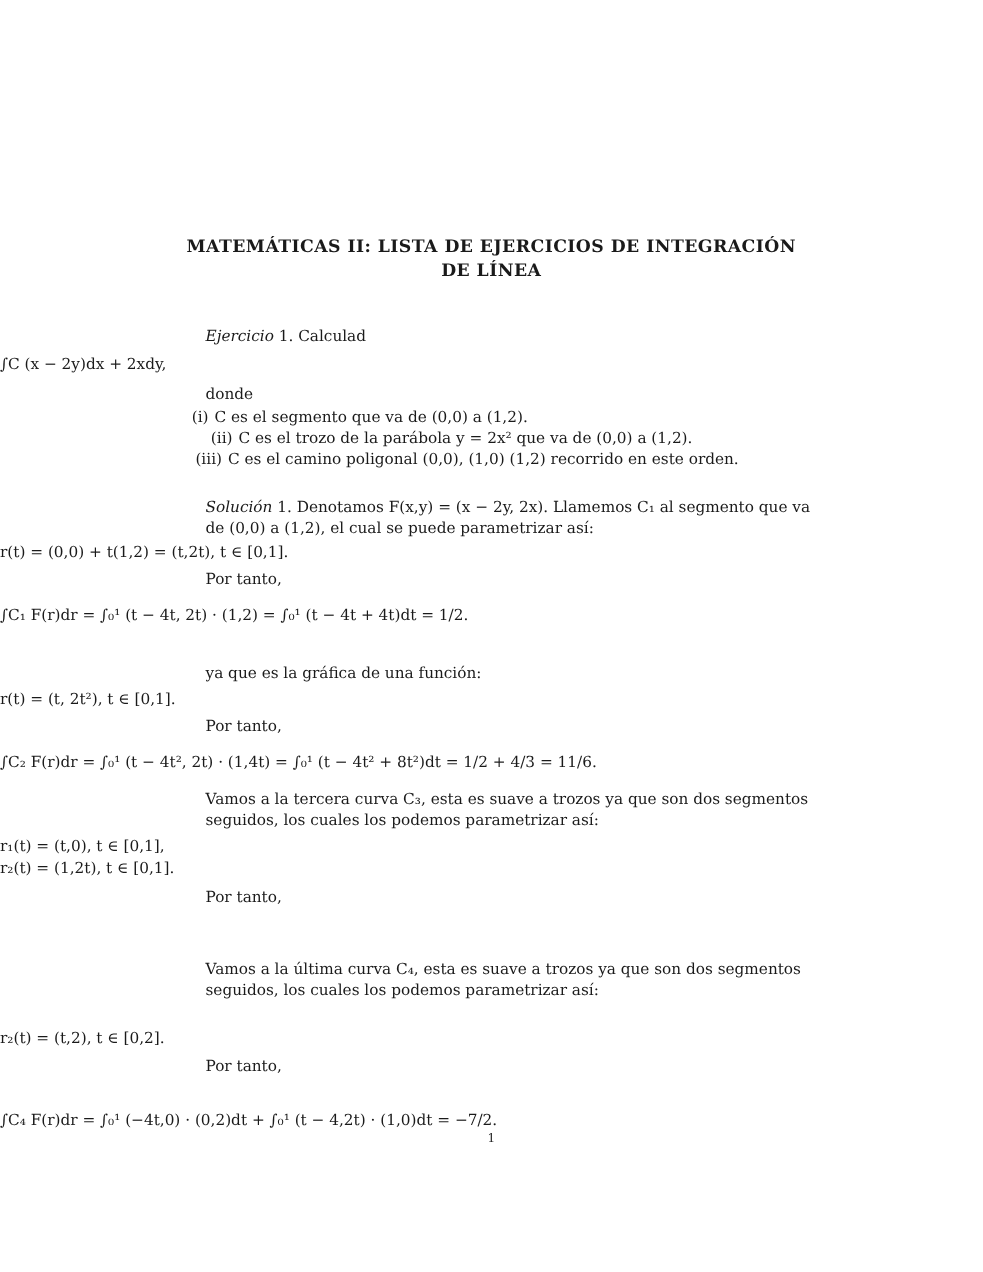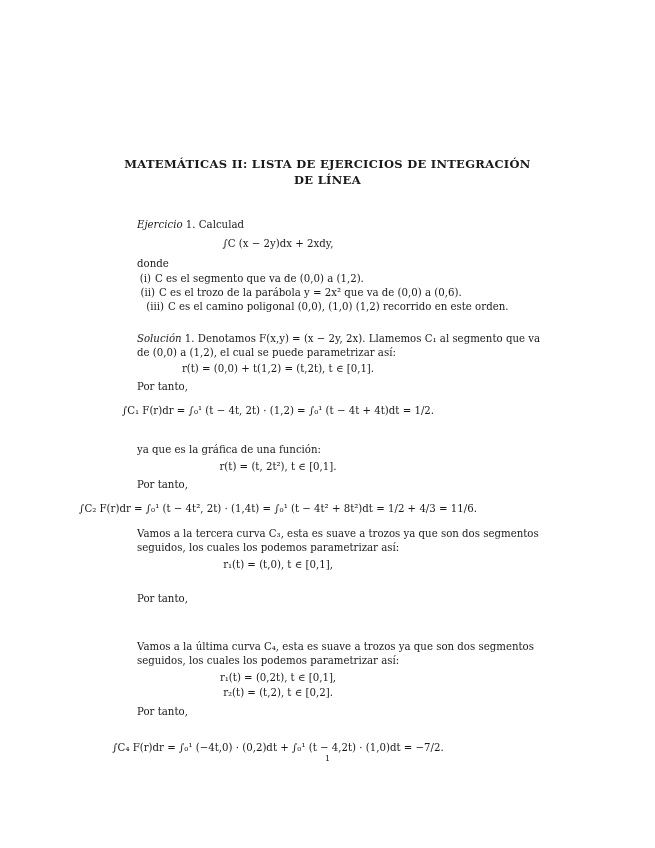--- a/index.html
+++ b/index.html
@@ -2,68 +2,68 @@
 <html><head>
   <meta charset="utf-8">
   <style>
     html, body { margin: 0; padding: 0; background: #ffffff; }
     body { width: 655px; height: 848px; position: relative; overflow: hidden;
            font-family: "DejaVu Serif", "Liberation Serif", serif; color: #1a1a1a; }
     .page { position: absolute; left: 0; top: 0; width: 655px; height: 848px; background: #fff; }
     .abs { position: absolute; white-space: nowrap; }
     .title { left: 0; width: 655px; text-align: center; font-weight: bold; font-size: 11.5px; letter-spacing: 0.3px; }
     .p { font-size: 10.2px; left: 137px; }
-    .center { left: 0; width: 556px; text-align: center; font-size: 10.2px; }
+    .center { left: 0; width: 556px; text-align: left; font-size: 10.2px; }
     .it { font-style: italic; }
     .list .lbl { display: inline-block; width: 22px; text-align: right; margin-right: 4px; }
     .pagenum { left: 0; width: 655px; text-align: center; font-size: 8px; }
   </style>
 </head>
 <body>
 
 <div class="page">
   <div class="abs title" style="top:173px">DE LÍNEA</div>
   <div class="abs title" style="top:157px">MATEMÁTICAS II: LISTA DE EJERCICIOS DE INTEGRACIÓN</div>
 
   <div class="abs p" style="top:219px">
     <span class="it">Ejercicio</span><span> 1.  Calculad</span>
   </div>
   <div class="abs center" style="top:238px">∫C (x − 2y)dx + 2xdy,</div>
   <div class="abs p" style="top:258px">donde</div>
 
-  <div class="abs p list" style="top:273px;left:129px">
+  <div class="abs p list" style="top:273px;left:117px">
     <span class="lbl">(i)</span><span>C es el segmento que va de (0,0) a (1,2).</span>
   </div>
   <div class="abs p list" style="top:287px;left:133px">
-    <span class="lbl">(ii)</span><span>C es el trozo de la parábola y = 2x² que va de (0,0) a (0,6).</span>
+    <span class="lbl">(ii)</span><span>C es el trozo de la parábola y = 2x² que va de (0,0) a (1,2).</span>
   </div>
-  <div class="abs p list" style="top:301px;left:142px">
+  <div class="abs p list" style="top:301px;left:126px">
     <span class="lbl">(iii)</span><span>C es el camino poligonal (0,0), (1,0) (1,2) recorrido en este orden.</span>
   </div>
 
   <div class="abs p" style="top:333px">
     <span class="it">Solución</span><span> 1.  Denotamos F(x,y) = (x − 2y, 2x). Llamemos C₁ al segmento que va</span>
   </div>
   <div class="abs p" style="top:347px">de (0,0) a (1,2), el cual se puede parametrizar así:</div>
   <div class="abs center" style="top:363px">r(t) = (0,0) + t(1,2) = (t,2t),  t ∈ [0,1].</div>
 
   <div class="abs p" style="top:381px">Por tanto,</div>
   <div class="abs center" style="top:405px">∫C₁ F(r)dr = ∫₀¹ (t − 4t, 2t) · (1,2) = ∫₀¹ (t − 4t + 4t)dt = 1/2.</div>
   <div class="abs p" style="top:444px">ya que es la gráfica de una función:</div>
   <div class="abs center" style="top:461px">r(t) = (t, 2t²),  t ∈ [0,1].</div>
 
   <div class="abs p" style="top:479px">Por tanto,</div>
   <div class="abs center" style="top:503px">∫C₂ F(r)dr = ∫₀¹ (t − 4t², 2t) · (1,4t) = ∫₀¹ (t − 4t² + 8t²)dt = 1/2 + 4/3 = 11/6.</div>
   <div class="abs p" style="top:528px">Vamos a la tercera curva C₃, esta es suave a trozos ya que son dos segmentos</div>
   <div class="abs p" style="top:542px">seguidos, los cuales los podemos parametrizar así:</div>
   <div class="abs center" style="top:559px">r₁(t) = (t,0),  t ∈ [0,1],</div>
+  <div class="abs center" style="top:574px">r₂(t) = (1,2t),  t ∈ [0,1].</div>
 
   <div class="abs p" style="top:593px">Por tanto,</div>
   <div class="abs p" style="top:641px">Vamos a la última curva C₄, esta es suave a trozos ya que son dos segmentos</div>
   <div class="abs p" style="top:655px">seguidos, los cuales los podemos parametrizar así:</div>
-  <div class="abs center" style="top:672px">r₁(t) = (0,2t),  t ∈ [0,1],</div>
   <div class="abs center" style="top:687px">r₂(t) = (t,2),  t ∈ [0,2].</div>
 
   <div class="abs p" style="top:706px">Por tanto,</div>
   <div class="abs center" style="top:742px">∫C₄ F(r)dr = ∫₀¹ (−4t,0) · (0,2)dt  + ∫₀¹ (t − 4,2t) · (1,0)dt = −7/2.</div>
 
   <div class="abs pagenum" style="top:754px">1</div>
 </div>
 
 </body></html>

